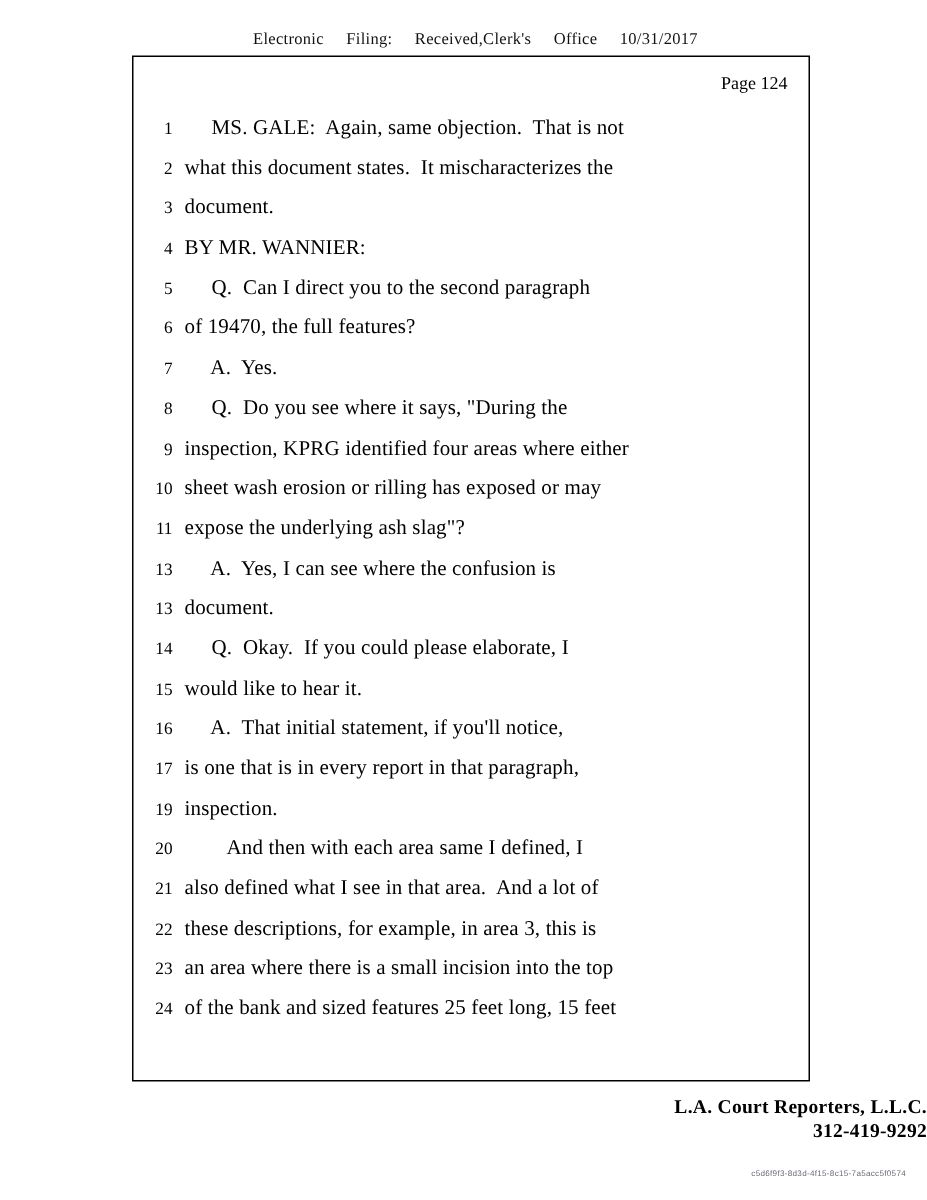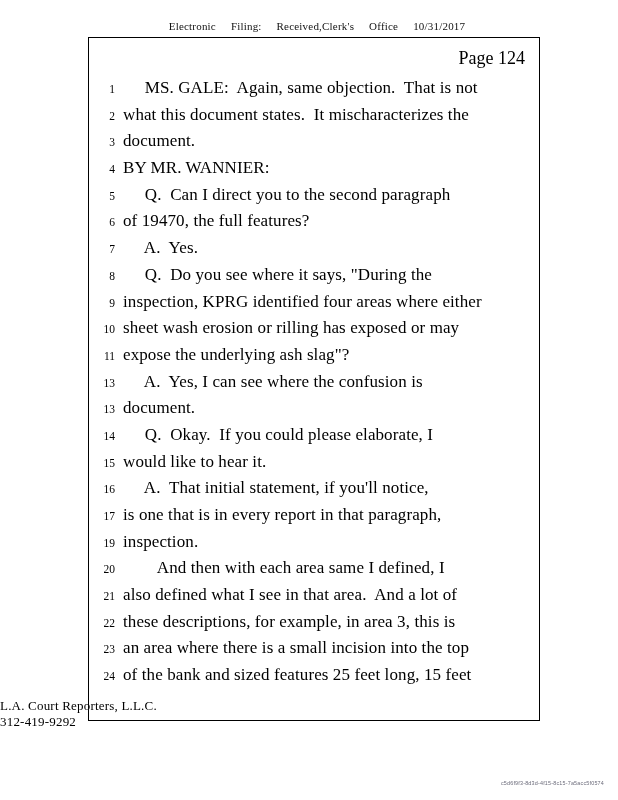--- a/index.html
+++ b/index.html
@@ -46,21 +46,21 @@
     width: 452px;
     height: 684px;
     border: 1px solid #000;
     background: #fff;
   }
 
   .page-number {
     position: absolute;
     right: 14px;
     top: 10px;
-    font-size: 18px;
+    font-size: 12px;
     text-align: right;
   }
 
   .lines {
     position: absolute;
     left: 0;
     top: 40px;
     width: 100%;
   }
 
@@ -71,34 +71,35 @@
   }
   .line-no {
     width: 34px;
     min-width: 34px;
     text-align: right;
     font-size: 11.5px;
     padding-right: 8px;
     color: #000;
   }
   .line-text {
-    font-size: 17px;
+    font-size: 14px;
     white-space: pre;
     letter-spacing: 0.1px;
   }
 
   
   .footer {
     position: absolute;
     left: 0;
-    top: 698px;
+    top: 730px;
     width: 100%;
-    text-align: left;
+    text-align: right;
     font-size: 13px;
     line-height: 16px;
+    font-weight: bold;
   }
   .footer div { letter-spacing: 0.2px; }
 
   .doc-id {
     position: absolute;
     right: 14px;
     bottom: 14px;
     font-size: 5.4px;
     color: #6b6b7a;
     letter-spacing: 0.2px;

